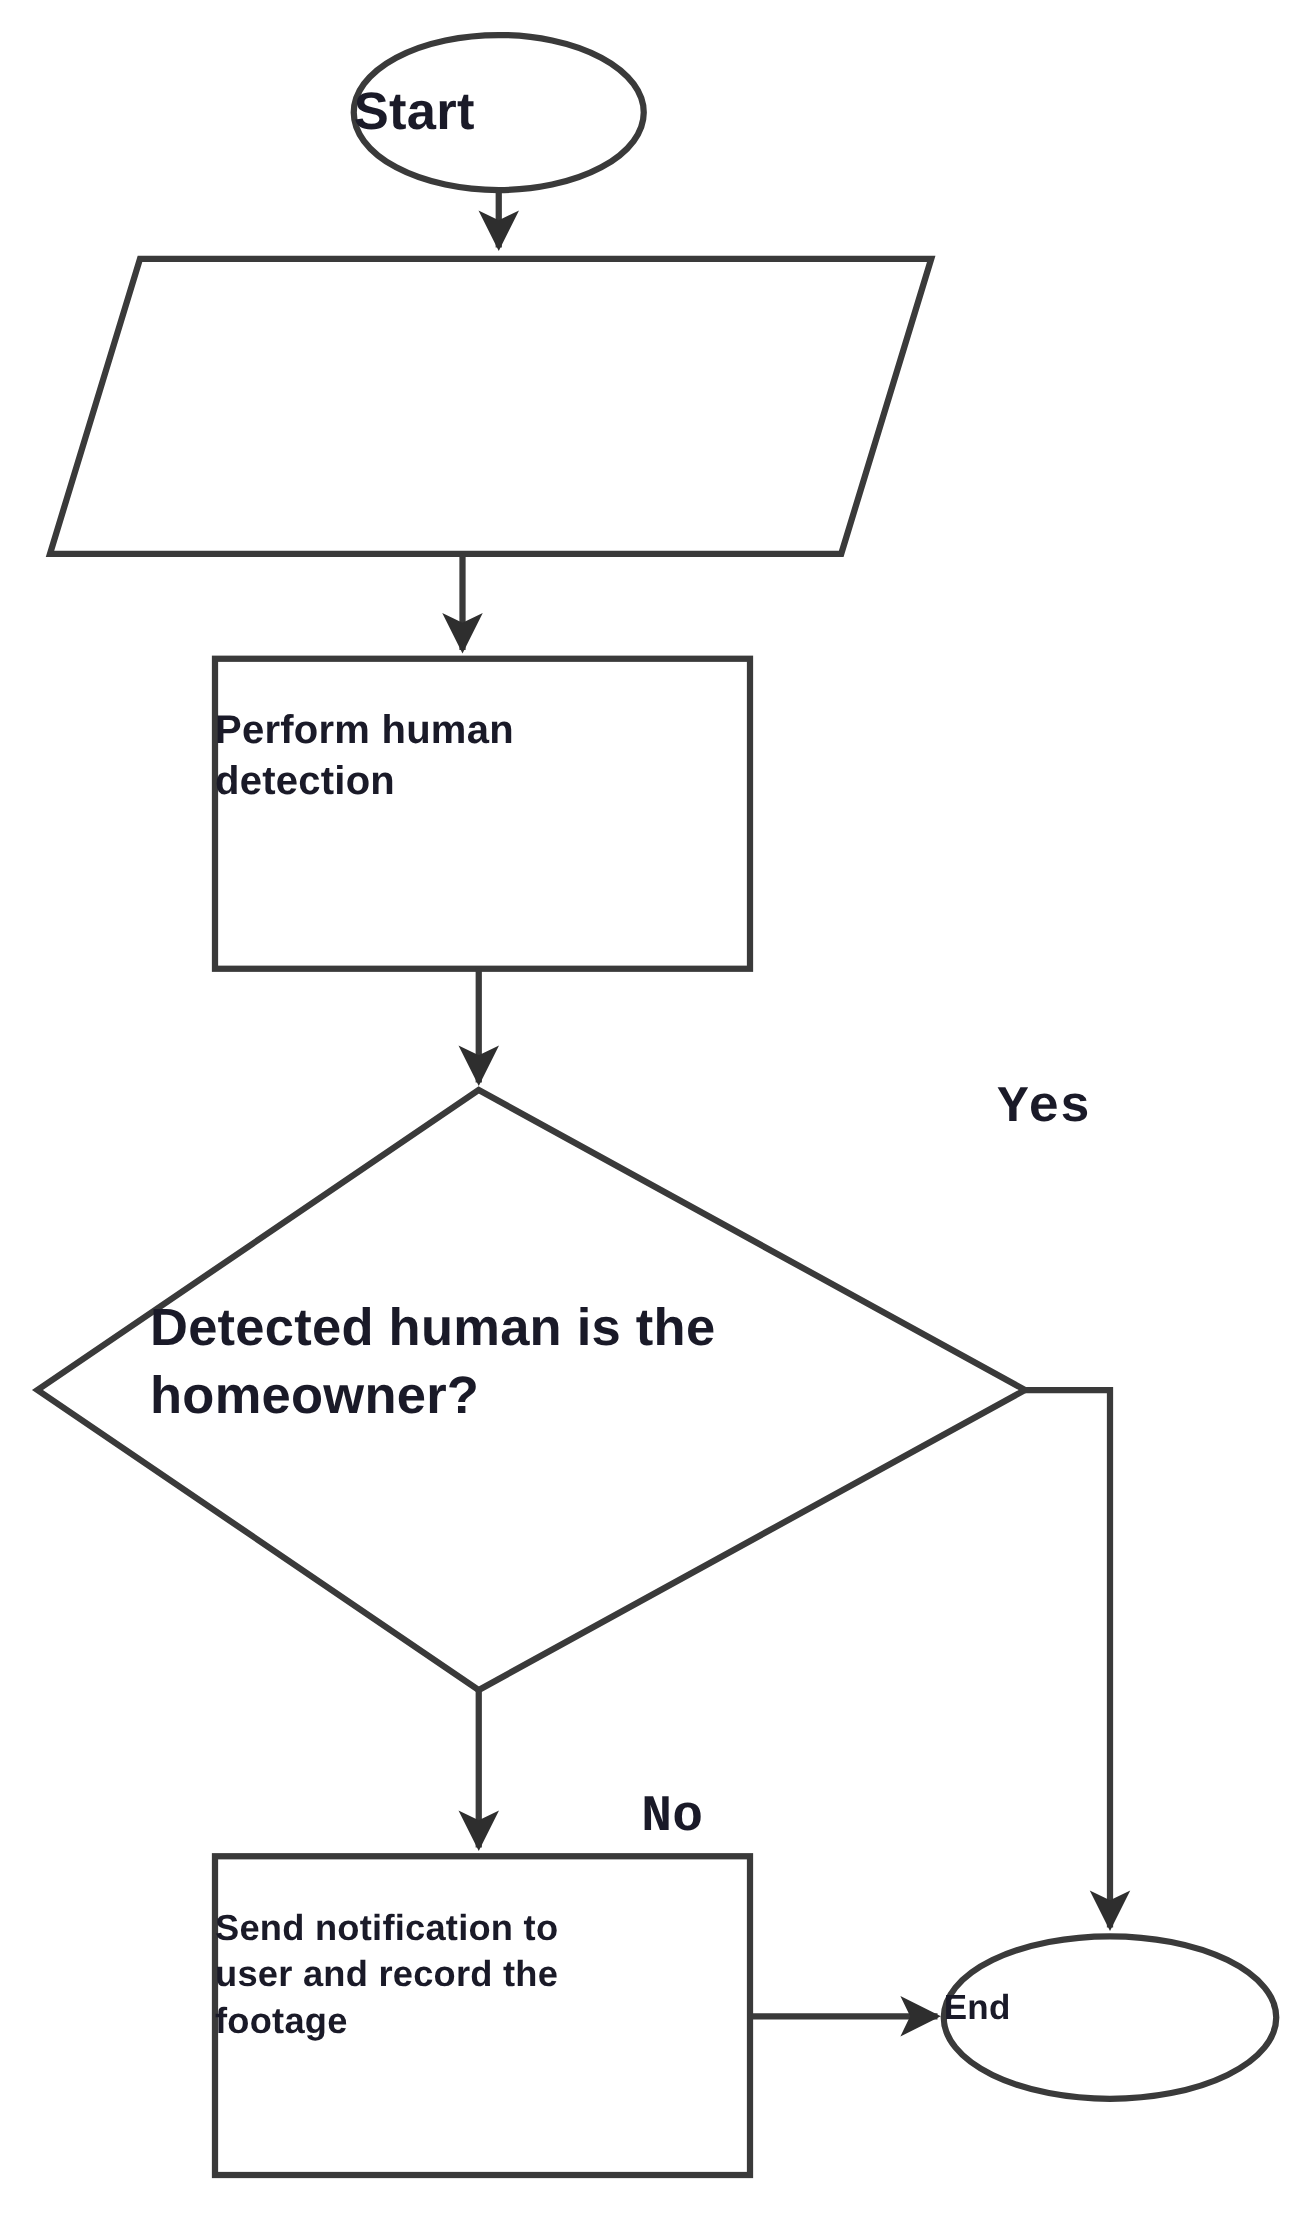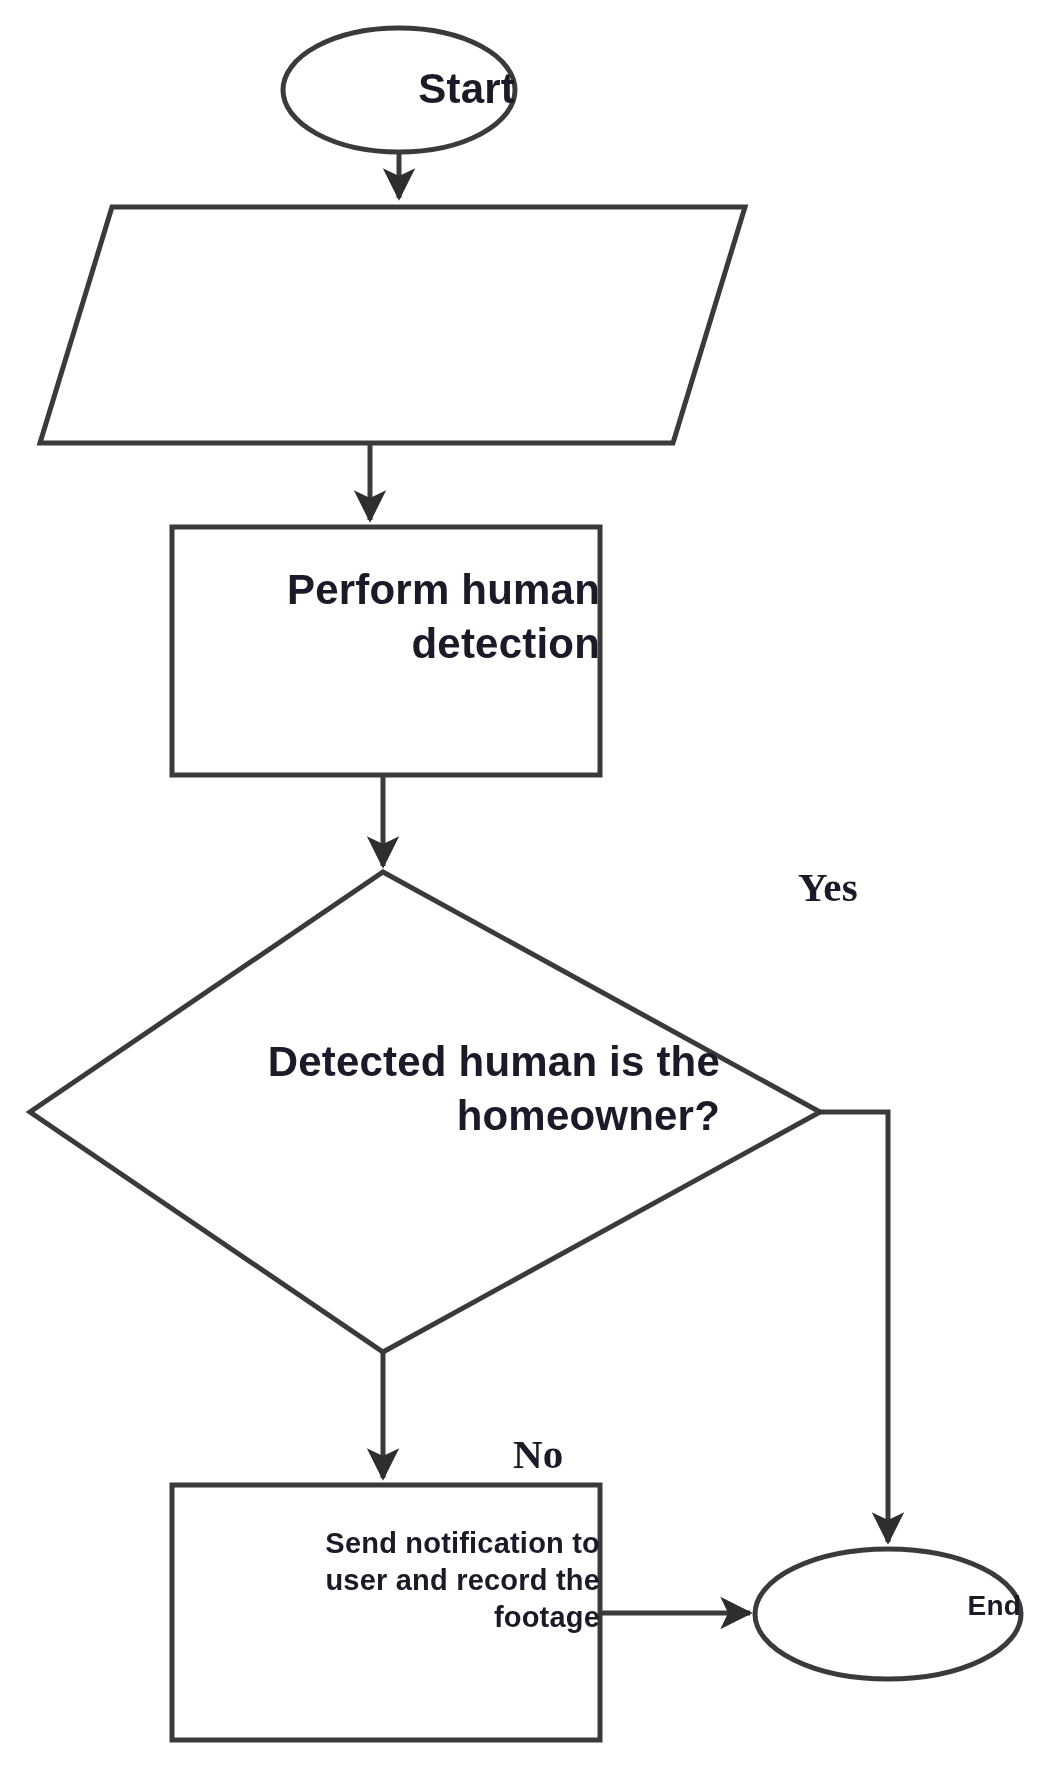--- a/index.html
+++ b/index.html
@@ -21,41 +21,41 @@
   }
   #flow-svg {
     position: absolute;
     left: 0;
     top: 0;
     width: 1038px;
     height: 1777px;
   }
   .node-label {
     position: absolute;
-    text-align: right;
+    text-align: left;
     color: #1a1a28;
     font-family: "Liberation Sans", sans-serif;
     font-weight: 700;
     line-height: 1.28;
     letter-spacing: 0.2px;
     white-space: pre-line;
     pointer-events: none;
   }
   .edge-label {
     position: absolute;
     color: #1a1a28;
-    font-family: Liberation Serif, serif;
+    font-family: Liberation Mono, monospace;
     font-weight: 700;
     font-size: 41px;
     letter-spacing: 0.2px;
     line-height: 1;
   }
   .lbl-start  { left: 283px; top:   62px; width: 232px; font-size: 42px; }
   .lbl-input  { left:  90px; top:  245px; width: 600px; font-size: 42px; }
-  .lbl-detect { left: 172px; top:  563px; width: 428px; font-size: 42px; }
+  .lbl-detect { left: 172px; top:  563px; width: 428px; font-size: 32px; }
   .lbl-decide { left: 120px; top: 1035px; width: 600px; font-size: 42px; }
   .lbl-notify { left: 172px; top: 1525px; width: 428px; font-size: 29px; }
   .lbl-end    { left: 755px; top: 1588px; width: 266px; font-size: 28px; }
   .lbl-yes    { left: 798px; top:  867px; }
   .lbl-no     { left: 513px; top: 1434px; }
 </style>
 </head>
 <body>
 
 <div id="flowchart-root">

